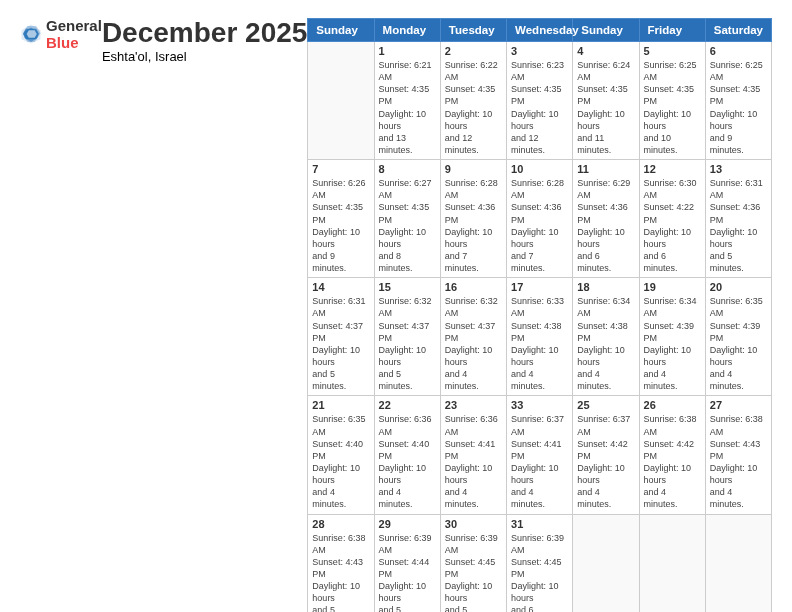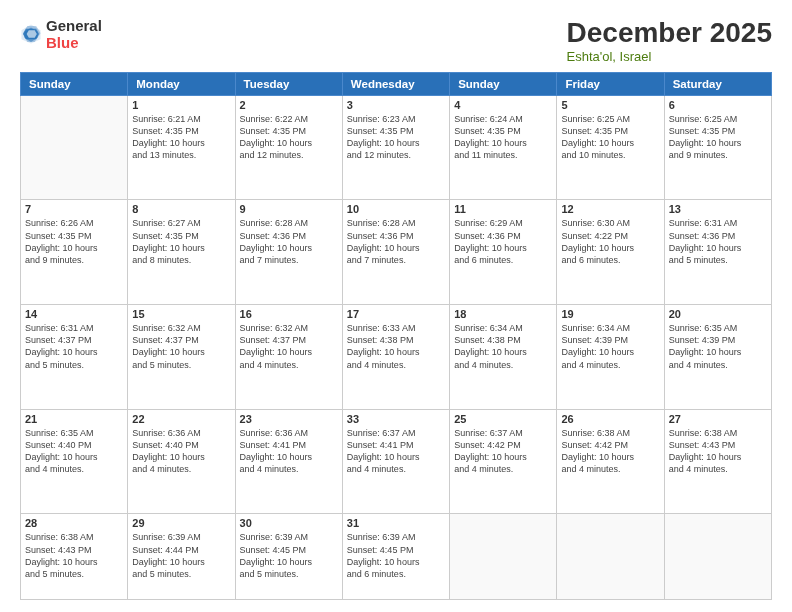--- a/index.html
+++ b/index.html
@@ -8,21 +8,21 @@
       background: #fff;
       width: 792px;
       height: 612px;
       overflow: hidden;
     }
     .page {
       width: 792px;
       height: 612px;
       padding: 18px 20px 12px 20px;
       display: flex;
-      flex-direction: column;
+      flex-direction: row;
     }
     .header {
       display: flex;
       align-items: flex-start;
       justify-content: space-between;
       margin-bottom: 8px;
     }
     .logo {
       display: flex;
       align-items: center;
@@ -52,21 +52,21 @@
       text-align: left;
     }
     .month-title {
       font-size: 28px;
       font-weight: bold;
       color: #333;
       line-height: 1.1;
     }
     .subtitle {
       font-size: 13px;
-      color: #4d7c0f;
+      color: #000000;
     }
     .calendar {
       flex: 1;
       border: 1px solid #ccc;
       border-collapse: collapse;
       width: 100%;
       table-layout: fixed;
     }
     .calendar th {
       background: #2970b8;

